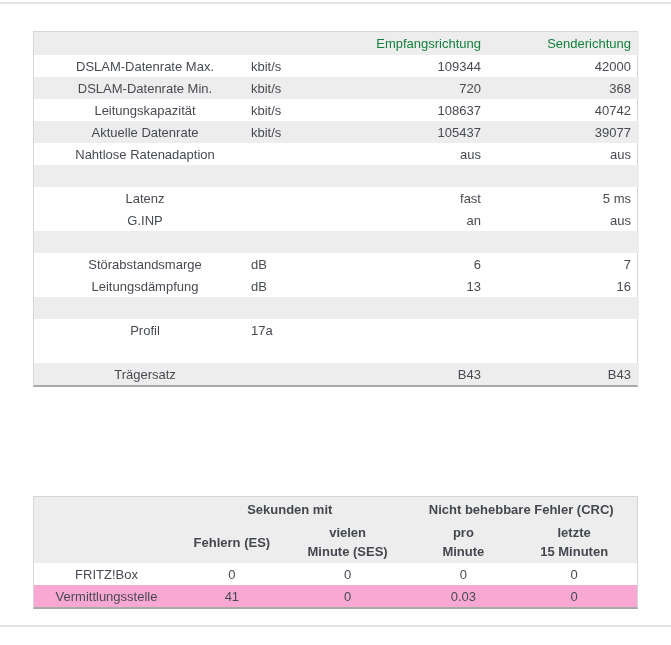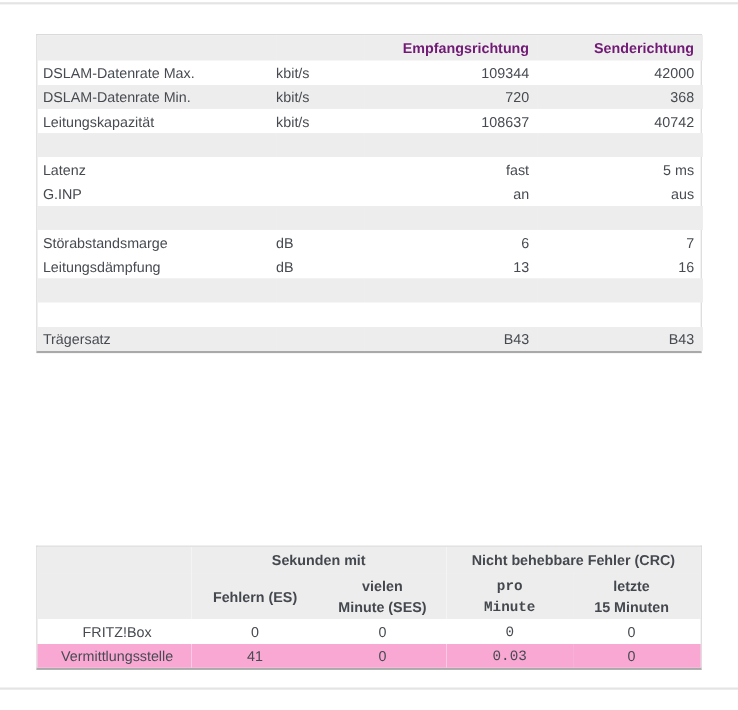--- a/index.html
+++ b/index.html
@@ -27,36 +27,36 @@
   #dsl-wrap   { top:31px; }
   #error-wrap { top:496px; }
 
   table { width:100%; border-collapse:collapse; table-layout:fixed; }
   td, th { font-weight:normal; overflow:hidden; white-space:nowrap; vertical-align:middle; }
 
   
   #dsl-table tr       { height:22px; }
   #dsl-table tr.head  { height:23px; background:#ededed; }
   #dsl-table tr.shade { background:#ededed; }
-  .c-label { width:217px; text-align:left;  padding-left:5px;margin-left:29px; }
+  .c-label { width:217px; text-align:center;  padding-left:5px;margin-left:29px; }
   .c-unit  { width:80px;  text-align:left; }
   .c-rx    { width:158px; text-align:right; padding-right:8px; }
   .c-tx    { width:150px; text-align:right; padding-right:8px; }
-  #dsl-table tr.head th { font-weight:bold; color:#701a75; }
+  #dsl-table tr.head th { font-weight:normal; color:#15803d; }
 
   
   #error-table tr.ghead { height:24px; background:#ededed; }
   #error-table tr.chead { height:42px; background:#ededed; }
   #error-table tr.data  { height:22px; }
   #error-table tr.shade { background:#f9a8d4; }
   #error-table th { font-weight:bold; color:#44484e; text-align:center; line-height:19px; }
   .e-label { width:140px; text-align:center; padding-left:5px; }
   .e-es    { width:108px; text-align:center; }
   .e-ses   { width:152px; text-align:center; }
-  .e-min   { width:76px;  text-align:center;font-family:Liberation Mono, monospace; }
+  .e-min   { width:76px;  text-align:center; }
   .e-15m   { width:129px; text-align:center; padding-right:10px; }
   .two-line { line-height:19px; }
 </style>
 </head>
 <body>
 
 <div class="divider" id="top-divider"></div>
 
 <div class="tbl-wrap" id="dsl-wrap">
   <table id="dsl-table">
@@ -79,20 +79,32 @@
           <td class="c-rx">720</td>
           <td class="c-tx">368</td>
         </tr>
         <tr>
           <td class="c-label">Leitungskapazität</td>
           <td class="c-unit">kbit/s</td>
           <td class="c-rx">108637</td>
           <td class="c-tx">40742</td>
         </tr>
         <tr class="shade">
+          <td class="c-label">Aktuelle Datenrate</td>
+          <td class="c-unit">kbit/s</td>
+          <td class="c-rx">105437</td>
+          <td class="c-tx">39077</td>
+        </tr>
+        <tr>
+          <td class="c-label">Nahtlose Ratenadaption</td>
+          <td class="c-unit"></td>
+          <td class="c-rx">aus</td>
+          <td class="c-tx">aus</td>
+        </tr>
+        <tr class="shade">
           <td class="c-label"></td>
           <td class="c-unit"></td>
           <td class="c-rx"></td>
           <td class="c-tx"></td>
         </tr>
         <tr>
           <td class="c-label">Latenz</td>
           <td class="c-unit"></td>
           <td class="c-rx">fast</td>
           <td class="c-tx">5 ms</td>
@@ -117,20 +129,26 @@
         </tr>
         <tr>
           <td class="c-label">Leitungsdämpfung</td>
           <td class="c-unit">dB</td>
           <td class="c-rx">13</td>
           <td class="c-tx">16</td>
         </tr>
         <tr class="shade">
           <td class="c-label"></td>
           <td class="c-unit"></td>
+          <td class="c-rx"></td>
+          <td class="c-tx"></td>
+        </tr>
+        <tr>
+          <td class="c-label">Profil</td>
+          <td class="c-unit">17a</td>
           <td class="c-rx"></td>
           <td class="c-tx"></td>
         </tr>
         <tr>
           <td class="c-label"></td>
           <td class="c-unit"></td>
           <td class="c-rx"></td>
           <td class="c-tx"></td>
         </tr>
         <tr class="shade">

